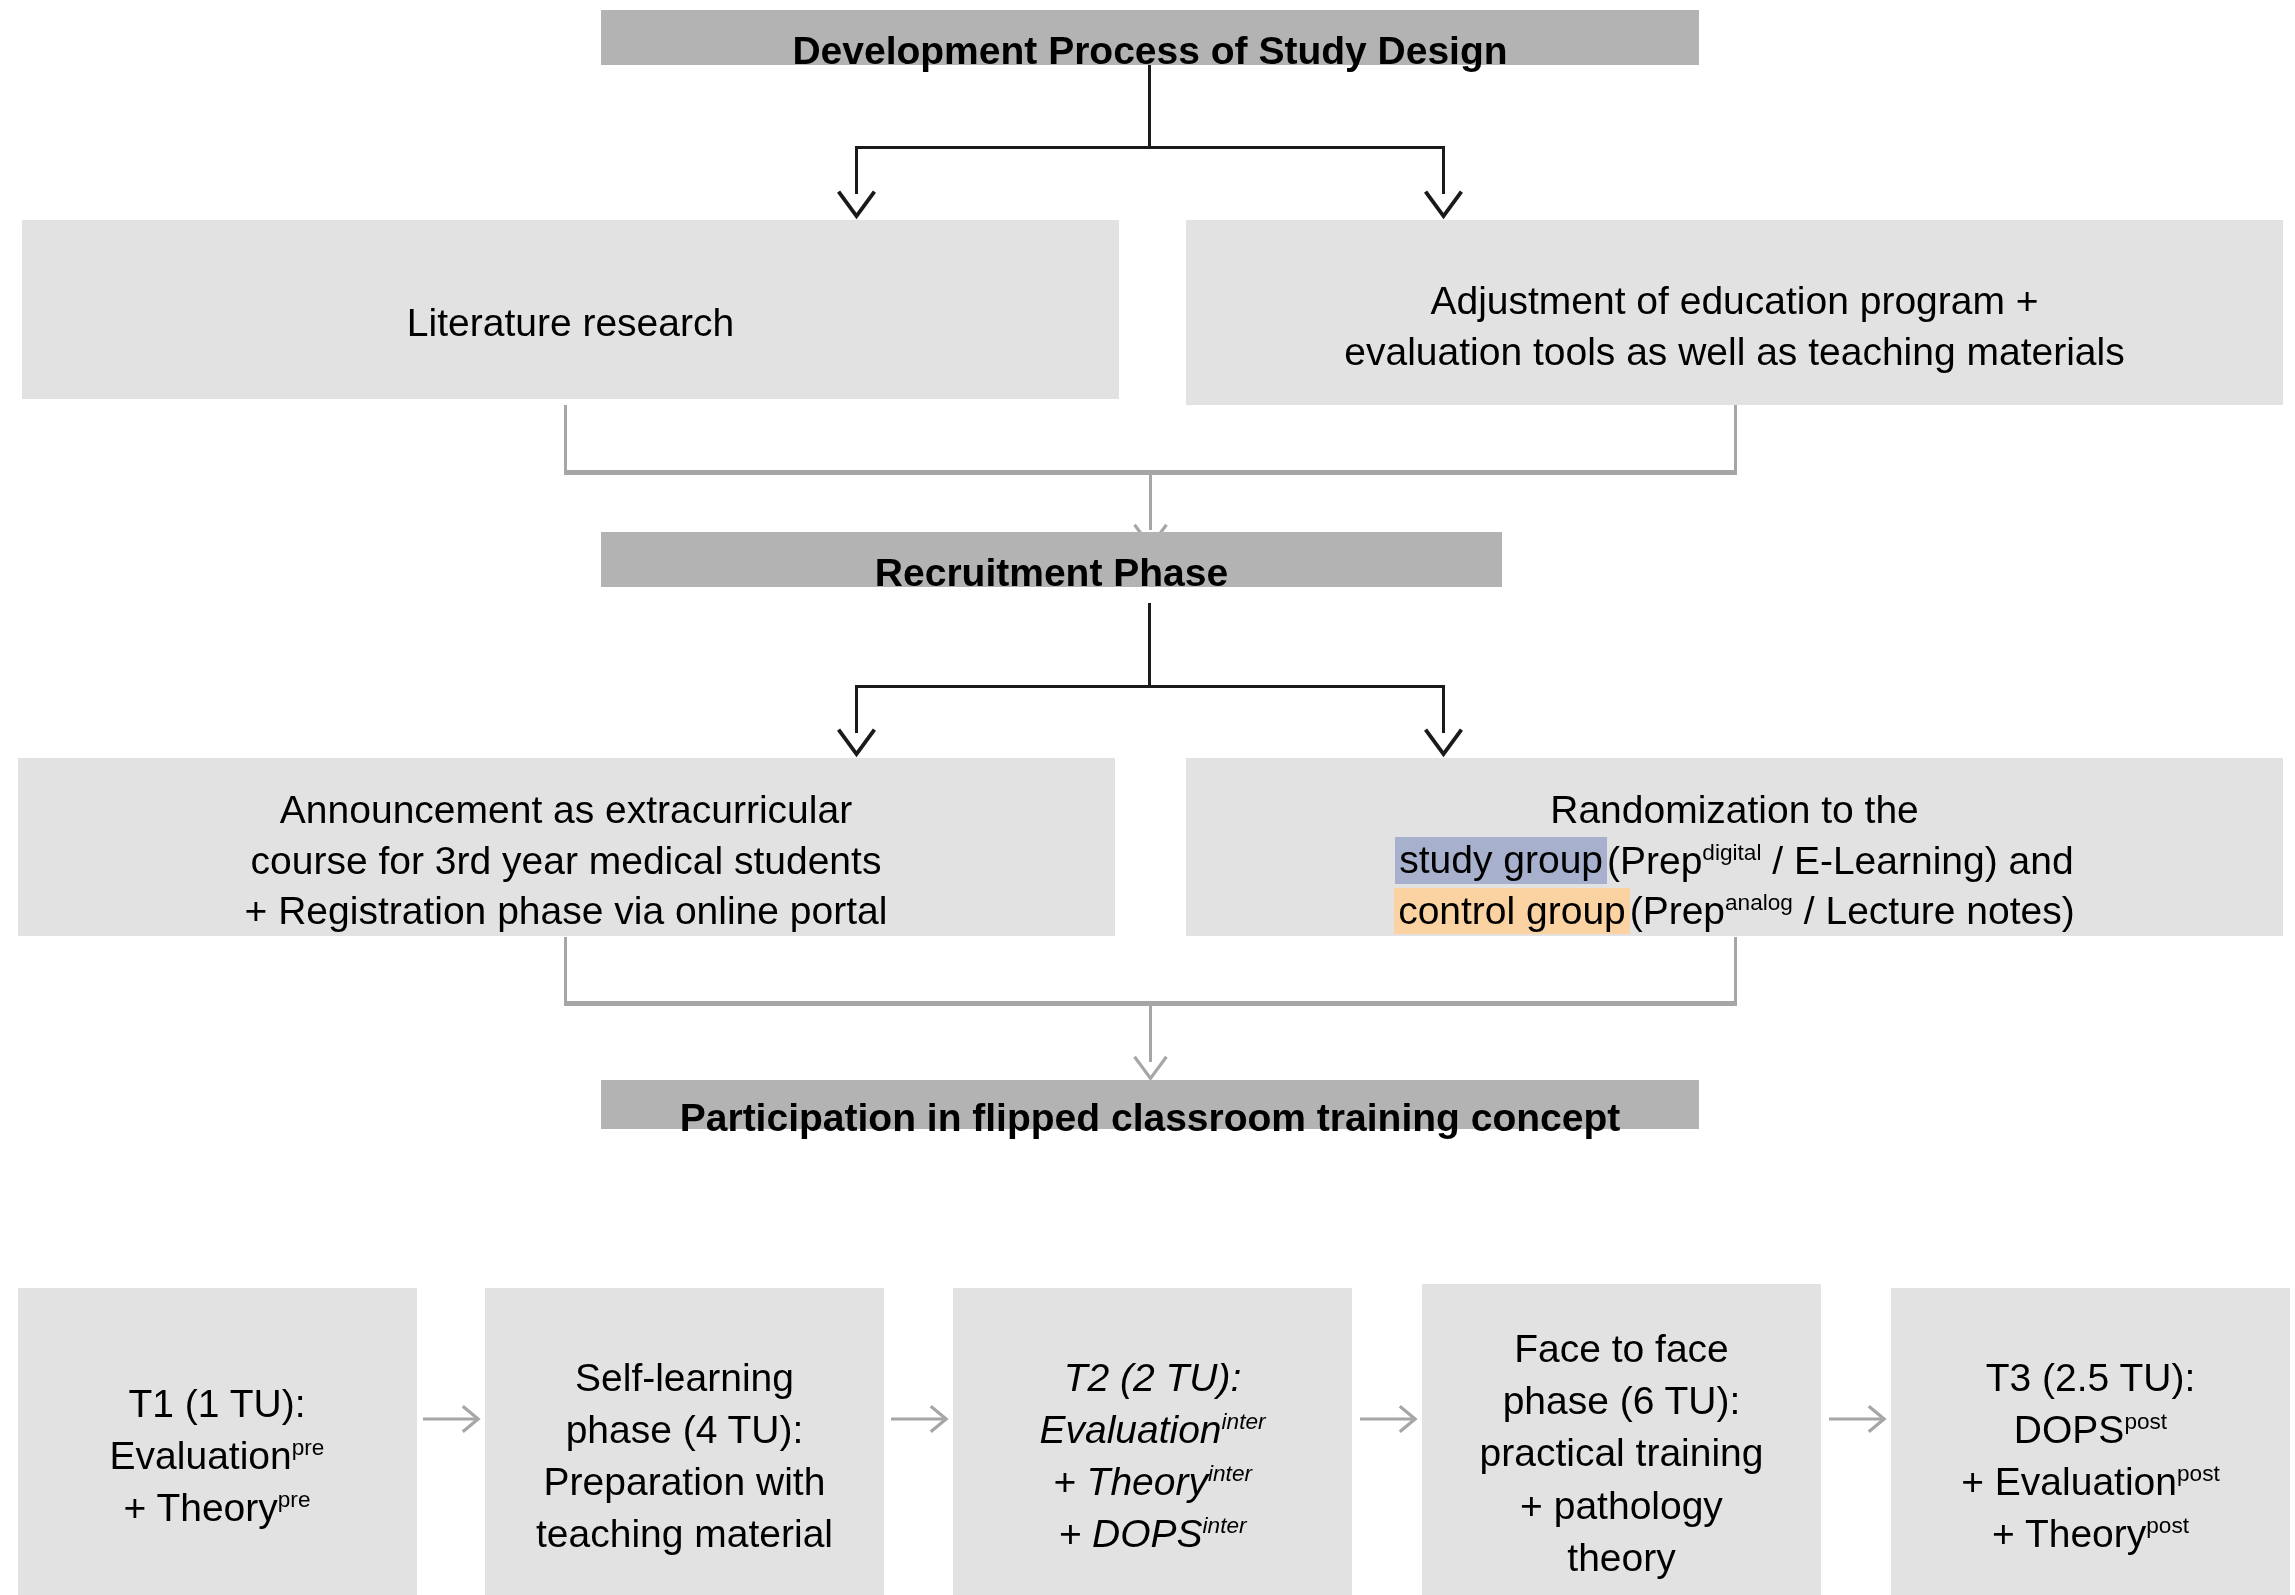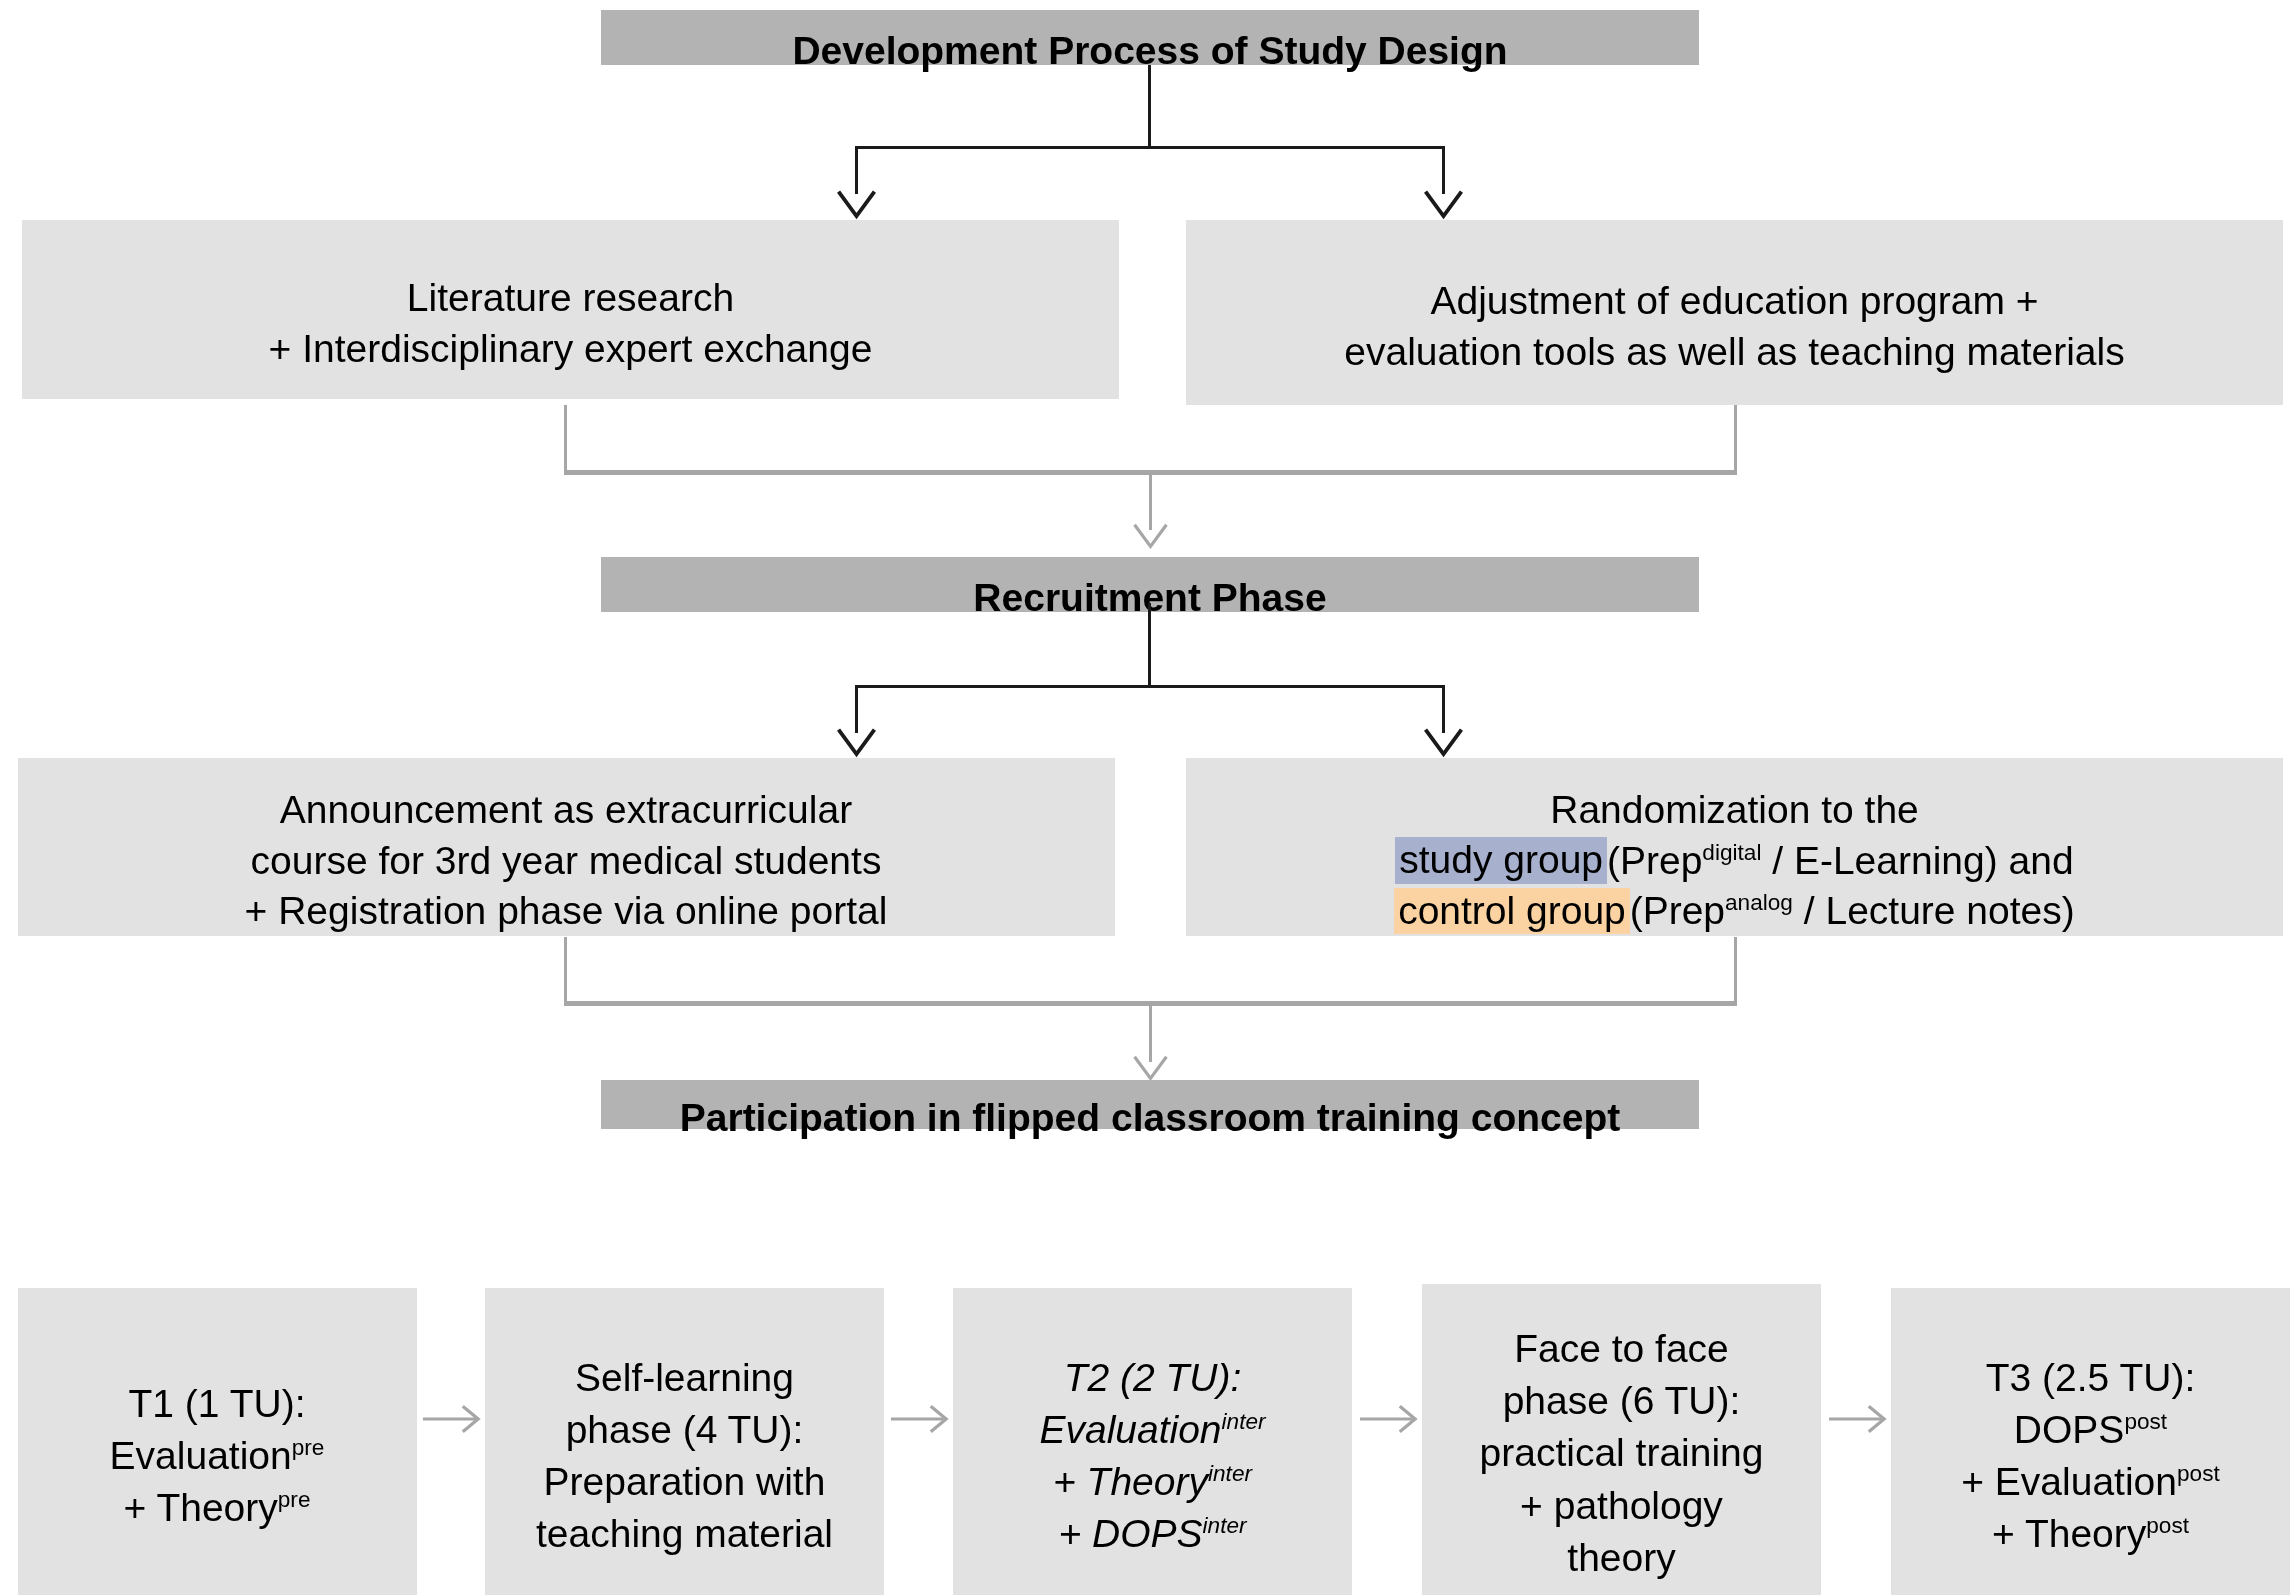--- a/index.html
+++ b/index.html
@@ -86,40 +86,39 @@
   <svg class="arrowhead" style="left:836px;top:189px;" width="41" height="31" viewBox="0 0 64 48">
     <path d="M4 4 L32 42 L60 4" fill="none" stroke="#1a1a1a" stroke-width="6"></path>
   </svg>
   <svg class="arrowhead" style="left:1423px;top:189px;" width="41" height="31" viewBox="0 0 64 48">
     <path d="M4 4 L32 42 L60 4" fill="none" stroke="#1a1a1a" stroke-width="6"></path>
   </svg>
 
   <div class="box panel" style="left:22px;top:220px;width:1097px;height:179px;">
     <div class="inner">
       <div>Literature research</div>
-      <div>+ Interdisciplinary expert exchange</div>
     </div>
   </div>
 
   <div class="box panel" style="left:1186px;top:220px;width:1097px;height:185px;">
     <div class="inner">
       <div>Adjustment of education program +</div>
       <div>evaluation tools as well as teaching materials</div>
     </div>
   </div>
 
   <div class="vline-gray" style="left:564px;top:405px;width:2.6px;height:66px;"></div>
   <div class="vline-gray" style="left:1734px;top:405px;width:2.6px;height:66px;"></div>
   <div class="hline-gray-thick" style="left:564px;top:470px;width:1173px;height:4.5px;"></div>
   <div class="vline-gray" style="left:1149px;top:474px;width:2.6px;height:56px;"></div>
   <svg class="arrowhead" style="left:1132px;top:522px;" width="37" height="28.4" viewBox="0 0 58 44">
     <path d="M4 4 L29 38 L54 4" fill="none" stroke="#a6a6a6" stroke-width="5"></path>
   </svg>
 
-  <div class="box bar" style="left:601px;top:557px;width:1098px;height:55px;">
+  <div class="box bar" style="left:601px;top:532px;width:901px;height:55px;">
     <div class="inner">Recruitment Phase</div>
   </div>
 
   <div class="vline-dark" style="left:1148px;top:603px;width:3.2px;height:83px;"></div>
   <div class="hline-dark" style="left:855px;top:685px;width:590px;height:3.2px;"></div>
   <div class="vline-dark" style="left:855px;top:685px;width:3.2px;height:48px;"></div>
   <div class="vline-dark" style="left:1442px;top:685px;width:3.2px;height:48px;"></div>
   <svg class="arrowhead" style="left:836px;top:727px;" width="41" height="31" viewBox="0 0 64 48">
     <path d="M4 4 L32 42 L60 4" fill="none" stroke="#1a1a1a" stroke-width="6"></path>
   </svg>

